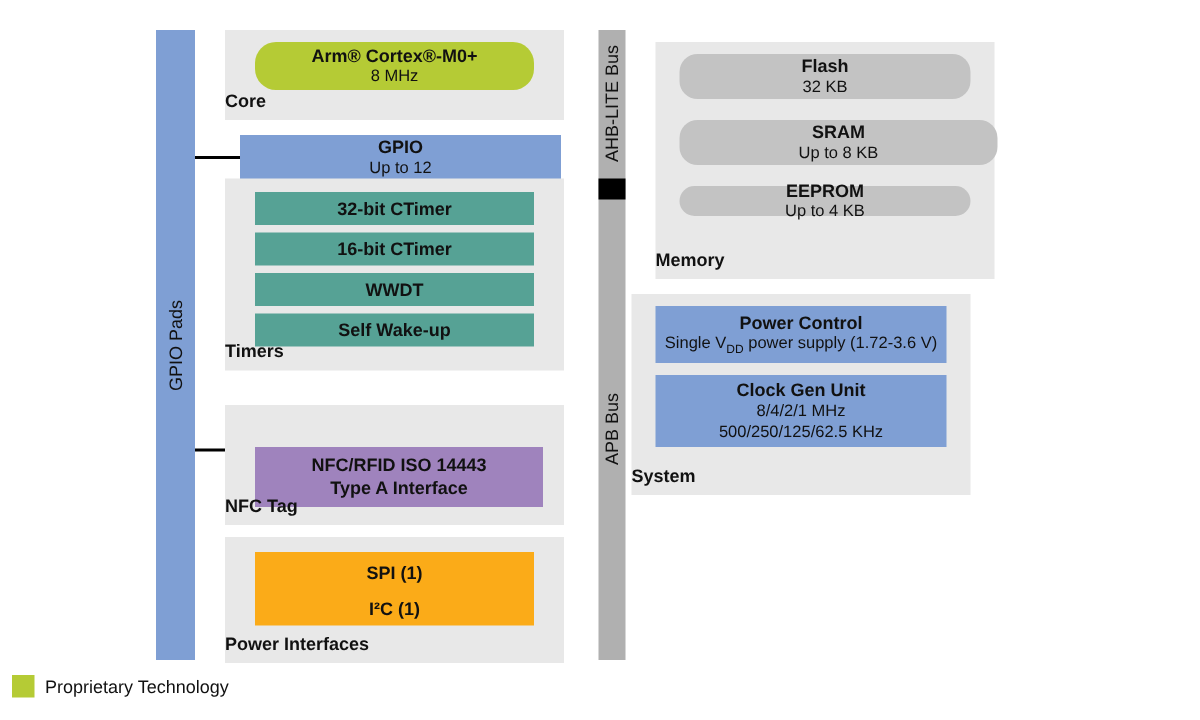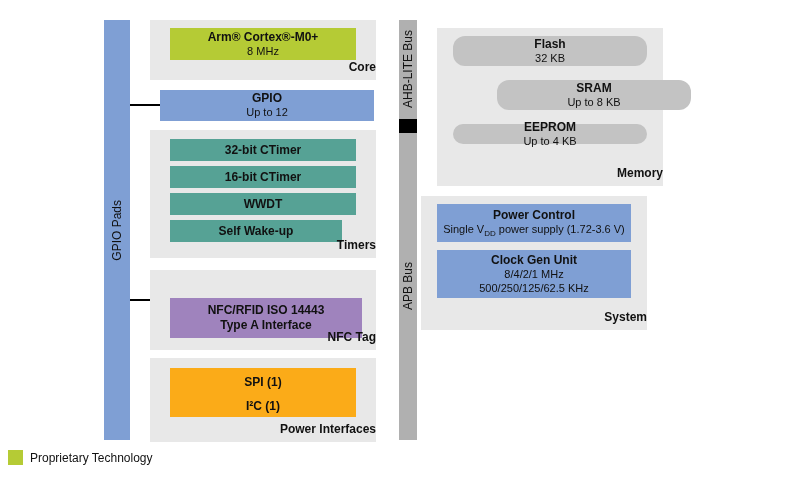--- a/index.html
+++ b/index.html
@@ -13,30 +13,30 @@
     --bus-gray:#b0b0b0;
     --ink:#111;
   }
   html,body{margin:0;padding:0;background:#fff;}
   .canvas{
     position:relative;width:800px;height:480px;background:#fff;overflow:hidden;
     font-family:"Liberation Sans", sans-serif;color:var(--ink);
   }
   .group{position:absolute;background:var(--container-gray);}
   .group-label{
-    position:absolute;left:0;right:0;bottom:6px;text-align:right;
+    position:absolute;left:0;right:0;bottom:6px;text-align:left;
     font-size:12px;font-weight:bold;
   }
   .block{
     position:absolute;display:flex;flex-direction:column;align-items:center;
     justify-content:center;text-align:center;line-height:1.25;
   }
   .block .t{font-size:12px;font-weight:bold;}
   .block .s{font-size:11px;font-weight:normal;}
-  .green{background:var(--green);}
+  .green{background:var(--green);border-radius:14px;}
   .blue{background:var(--blue);}
   .teal{background:var(--teal);}
   .purple{background:var(--purple);}
   .orange{background:var(--orange);}
   .memgray{background:var(--memory-gray);border-radius:12px;}
   .vbar{
     position:absolute;display:flex;align-items:center;justify-content:center;
   }
   .vtext{
     writing-mode:vertical-rl;transform:rotate(180deg);
@@ -73,31 +73,31 @@
       <span class="s">8 MHz</span>
     </div>
     <div class="group-label">Core</div>
   </div>
 
   <div class="block blue" style="left:160px;top:90px;width:214px;height:31px;align-items:center;">
     <span class="t">GPIO</span>
     <span class="s">Up to 12</span>
   </div>
 
-  <div class="group" style="left:150px;top:130px;width:226px;height:128px;">
+  <div class="group" style="left:150px;top:119px;width:226px;height:128px;">
     <div class="block teal" style="left:20px;top:9px;width:186px;height:22px;">
       <span class="t">32-bit CTimer</span>
     </div>
     <div class="block teal" style="left:20px;top:36px;width:186px;height:22px;justify-content:center;">
       <span class="t">16-bit CTimer</span>
     </div>
     <div class="block teal" style="left:20px;top:63px;width:186px;height:22px;">
       <span class="t">WWDT</span>
     </div>
-    <div class="block teal" style="left:20px;top:90px;width:172px;height:22px;align-items:center;">
+    <div class="block teal" style="left:20px;top:90px;width:186px;height:22px;align-items:center;">
       <span class="t">Self Wake-up</span>
     </div>
     <div class="group-label">Timers</div>
   </div>
 
   <div class="group" style="left:150px;top:270px;width:226px;height:80px;">
     <div class="block purple" style="left:20px;top:28px;width:192px;height:40px;">
       <span class="t">NFC/RFID ISO 14443</span>
       <span class="t">Type A Interface</span>
     </div>
@@ -122,21 +122,21 @@
     <div class="bus-zone zone-apb">
       <span class="vtext">APB Bus</span>
     </div>
   </div>
 
   <div class="group" style="left:437px;top:28px;width:226px;height:158px;">
     <div class="block memgray" style="left:16px;top:8px;width:194px;height:30px;">
       <span class="t">Flash</span>
       <span class="s">32 KB</span>
     </div>
-    <div class="block memgray" style="left:16px;top:52px;width:194px;height:30px;margin-left:44px;">
+    <div class="block memgray" style="left:16px;top:52px;width:212px;height:30px;">
       <span class="t">SRAM</span>
       <span class="s">Up to 8 KB</span>
     </div>
     <div class="block memgray" style="left:16px;top:96px;width:194px;height:20px;">
       <span class="t">EEPROM</span>
       <span class="s">Up to 4 KB</span>
     </div>
     <div class="group-label">Memory</div>
   </div>
 

